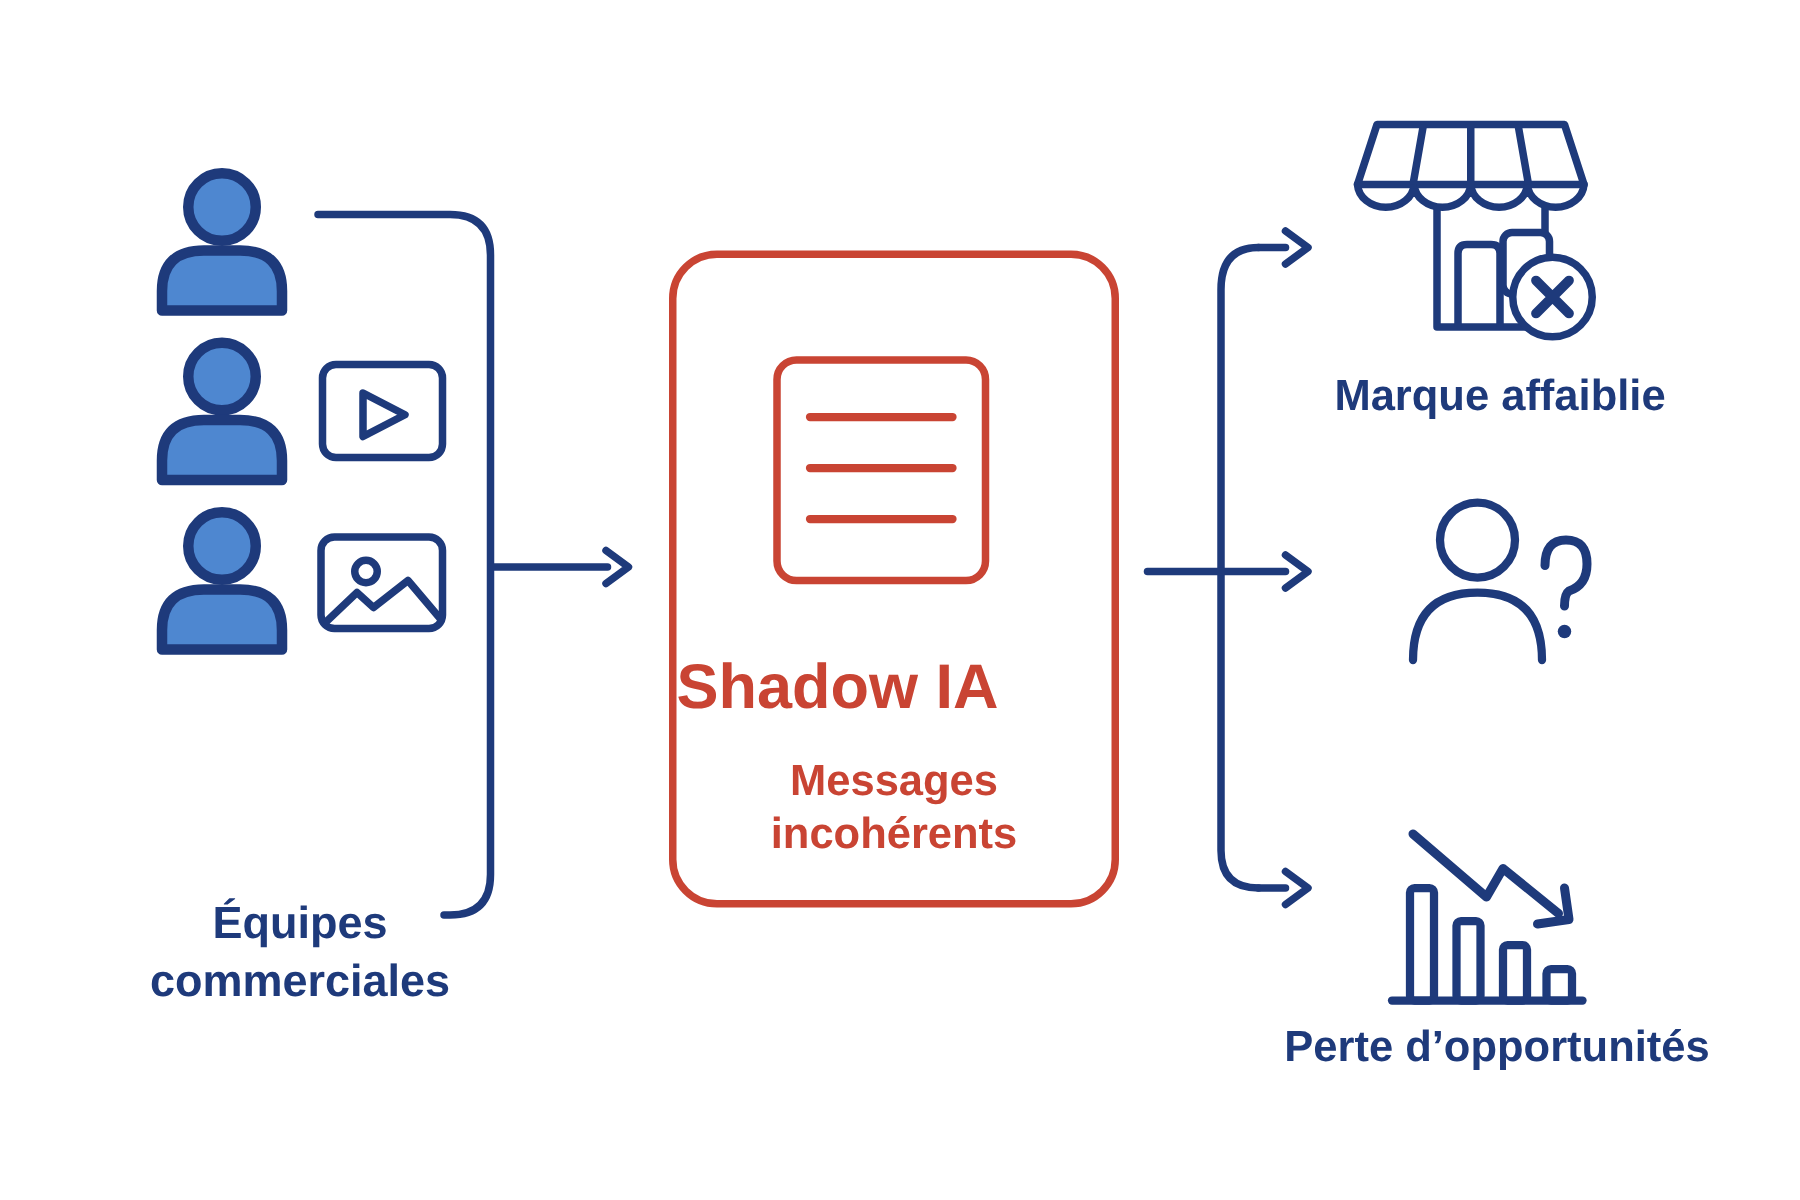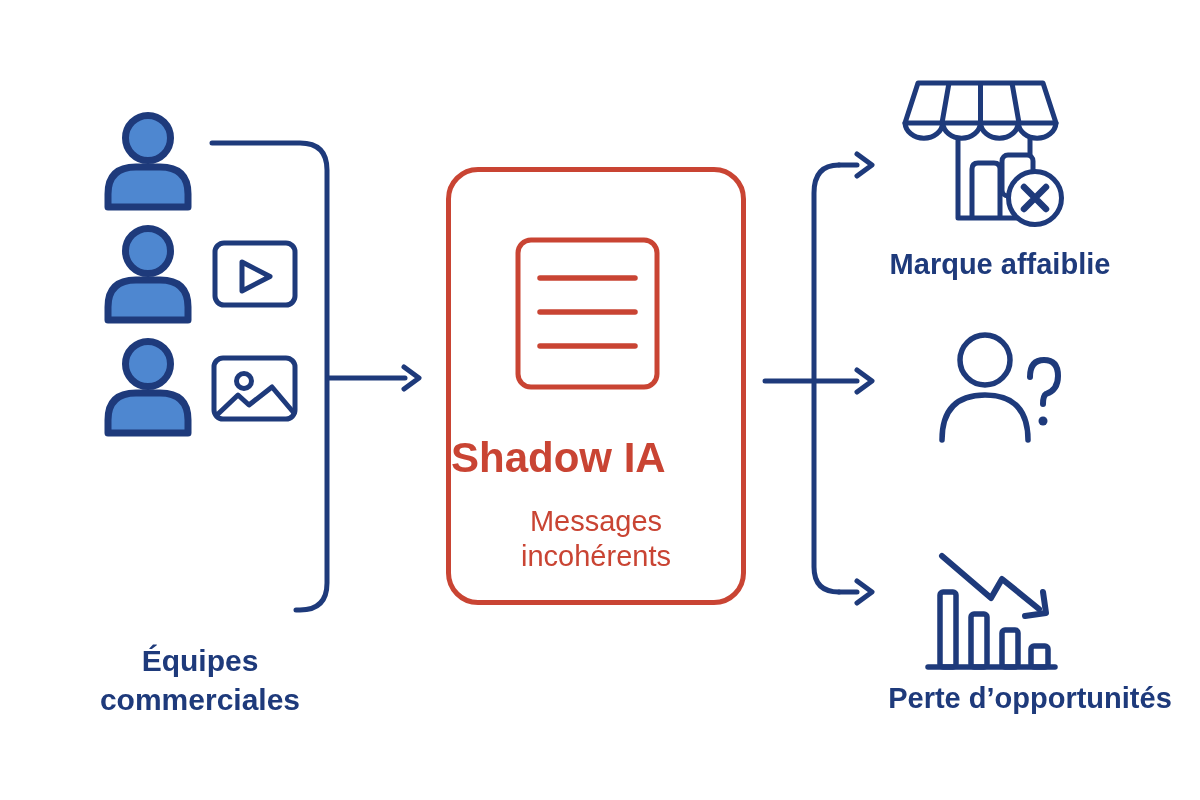--- a/index.html
+++ b/index.html
@@ -12,45 +12,45 @@
 
   
   .ia-badge{
     position:absolute;left:212px;top:465px;width:85px;height:58px;
     border:5px solid #1E3A7B;border-radius:10px;box-sizing:border-box;
     display:flex;align-items:center;justify-content:center;
     font-size:40px;font-weight:700;color:#1E3A7B;letter-spacing:1px;
   }
   .team-label{
     position:absolute;left:55px;top:596px;width:290px;
-    text-align:center;font-size:30px;line-height:39px;font-weight:700;color:#1E3A7B;margin-top:45px;
+    text-align:center;font-size:30px;line-height:39px;font-weight:700;color:#1E3A7B;
   }
 
   
   .shadow-box{
     position:absolute;left:446px;top:167px;width:300px;height:438px;
     border:5px solid #C94433;border-radius:32px;box-sizing:border-box;
   }
   .shadow-title{
     position:absolute;left:0;top:264px;width:100%;
     text-align:left;font-size:42px;line-height:44px;font-weight:700;color:#C94433;
   }
   .shadow-subtitle{
     position:absolute;left:50%;top:332px;width:230px;margin-left:-115px;
-    text-align:center;font-size:29px;line-height:35px;font-weight:400;color:#C94433;
+    text-align:center;font-size:29px;line-height:35px;font-weight:700;color:#C94433;
   }
 
   
   .outcome-label{
     position:absolute;text-align:center;
     font-size:29px;line-height:34px;font-weight:700;color:#1E3A7B;
   }
   .ol-1{left:835px;top:247px;width:330px;}
   .ol-2{left:846px;top:461px;width:330px;}
-  .ol-3{left:860px;top:681px;width:340px;}
+  .ol-3{left:828px;top:681px;width:340px;}
 </style>
 </head>
 <body>
 
 <div class="canvas">
 
   <svg class="abs" style="left:103px;top:108px" width="90" height="100" viewBox="0 0 90 100">
     <circle cx="45" cy="30" r="22.5" fill="#4E87D0" stroke="#1E3A7B" stroke-width="7"></circle>
     <path d="M5,99 V86 Q5,59 33,59 H57 Q85,59 85,86 V99 Z" fill="#4E87D0" stroke="#1E3A7B" stroke-width="7" stroke-linejoin="round"></path>
   </svg>

